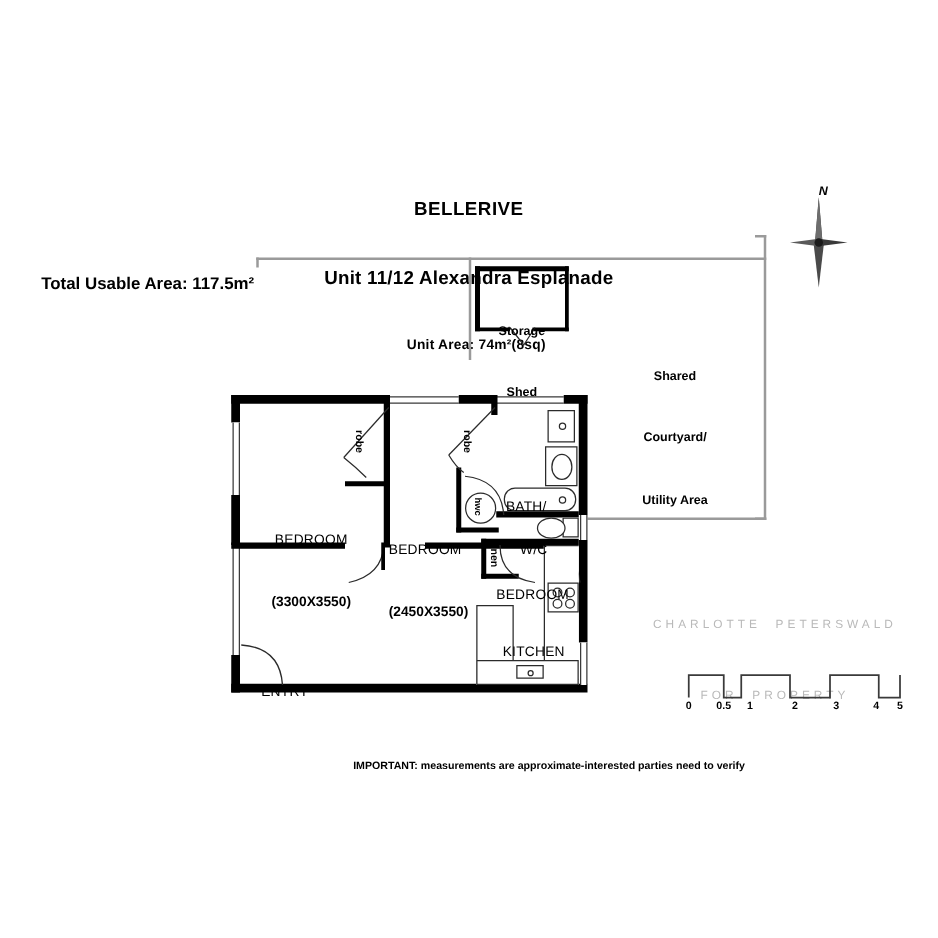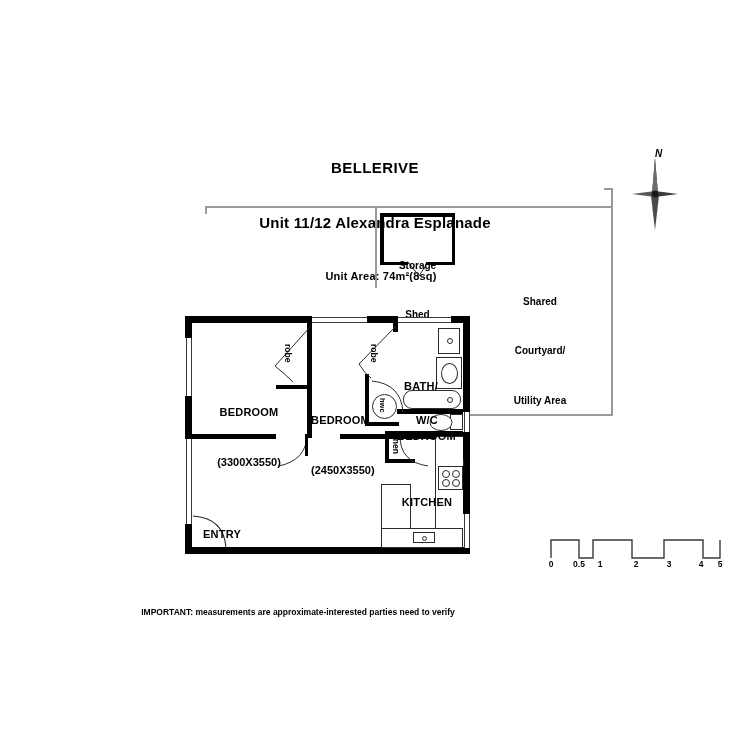--- a/index.html
+++ b/index.html
@@ -13,34 +13,34 @@
   
   #title-block{left:0;top:120;width:750px;text-align:center;}
   #title-line1{font-size:15px;font-weight:700;letter-spacing:.4px;}
   #title-line2{font-size:15px;font-weight:700;letter-spacing:.2px;}
   #title-line3{font-size:11px;font-weight:700;letter-spacing:.2px;margin-left:12px;}
 
   
   #areas{left:33px;top:178px;font-size:13.5px;font-weight:700;line-height:1.45;}
 
   
-  .roomlabel{font-size:11px;font-weight:700;text-align:center;letter-spacing:.2px;}
+  .roomlabel{font-size:11px;font-weight:400;text-align:center;letter-spacing:.2px;margin-top:20px;}
   .roomdim{font-size:11px;font-weight:700;text-align:center;}
   .smalllabel{font-size:10px;font-weight:700;text-align:center;}
 
   
   .vtext{position:absolute;font-size:8.5px;font-weight:700;
          transform-origin:0 0;transform:rotate(90deg);white-space:nowrap;}
 
   
   #brand{left:505px;top:452px;width:230px;text-align:center;color:#b9b9b9;
          font-size:9.5px;letter-spacing:3.2px;line-height:2.0;font-weight:400;}
 
   
-  #footer{left:0;top:607px;width:596px;text-align:center;font-size:8.5px;font-weight:700;}
+  #footer{left:0;top:607px;width:596px;text-align:right;font-size:8.5px;font-weight:700;}
 
   
   #scalewrap{left:548px;top:532px;width:175px;height:44px;}
   #scalelabels{position:absolute;top:27px;left:0;width:175px;height:14px;}
   #scalelabels span{position:absolute;font-size:8.5px;font-weight:700;transform:translateX(-50%);}
 
   
   .fx{position:absolute;border:1px solid #2b2b2b;background:#fff;box-sizing:border-box;}
   .fxc{position:absolute;border:1px solid #2b2b2b;border-radius:50%;background:#fff;box-sizing:border-box;}
   .win{position:absolute;background:#fff;border-top:1px solid #3a3a3a;border-bottom:1px solid #3a3a3a;box-sizing:border-box;}
@@ -51,20 +51,21 @@
 </head>
 <body>
 
 <div class="txt ctr" id="title-block" style="left:0;top:121px;width:750px;">
   <div id="title-line1">BELLERIVE</div>
   <div id="title-line2">Unit 11/12 Alexandra Esplanade</div>
   <div id="title-line3">Unit Area: 74m²(8sq)</div>
 </div>
 
 <div class="txt" id="areas">
+  <div>Total Usable Area: 117.5m²</div>
 </div>
 
 <div class="abs" style="left:628px;top:152px;width:60px;height:82px;">
   <svg width="60" height="82" viewBox="0 0 60 82">
     <polygon points="27,6 30,42 24,42" fill="#3a3a3a"></polygon>
     <polygon points="27,6 24,42 30,42" fill="#6d6d6d"></polygon>
     <polygon points="27,78 31,44 23,44" fill="#4a4a4a"></polygon>
     <polygon points="4,42 27,39 27,45" fill="#5a5a5a"></polygon>
     <polygon points="50,42 27,39 27,45" fill="#3a3a3a"></polygon>
     <circle cx="27" cy="42" r="3.4" fill="#1a1a1a"></circle>
@@ -226,30 +227,32 @@
   <div class="txt ctr" style="left:212px;top:26px;width:48px;">
     <div class="roomlabel">BATH/</div>
     <div class="roomlabel">BEDROOM</div>
   </div>
 
   <div class="txt roomlabel" style="left:222px;top:98px;width:40px;">W/C</div>
 
   <div class="txt roomlabel" style="left:214px;top:180px;width:56px;">KITCHEN</div>
 
 
-  <div class="txt roomlabel" style="left:12px;top:212px;width:50px;text-align:center;">ENTRY</div>
+  <div class="txt roomlabel" style="left:12px;top:212px;width:50px;text-align:right;">ENTRY</div>
 
   <div class="vtext" style="left:108px;top:28px;">robe</div>
   <div class="vtext" style="left:194px;top:28px;">robe</div>
   <div class="vtext" style="left:202px;top:82px;font-size:7.5px;">hwc</div>
   <div class="vtext" style="left:216px;top:118px;">linen</div>
 
 </div>
 
 <div class="txt" id="brand">
+  <div>CHARLOTTE  PETERSWALD</div>
+  <div>FOR  PROPERTY</div>
 </div>
 
 <div class="abs" id="scalewrap">
   <svg width="175" height="28" viewBox="0 0 175 28">
     <path d="M3 26 L3 8 L31 8 L31 26 L45 26 L45 8 L84 8 L84 26 L116 26 L116 8 L155 8 L155 26 L172 26 L172 8" fill="none" stroke="#3a3a3a" stroke-width="1.4" stroke-linejoin="miter"></path>
   </svg>
   <div id="scalelabels">
     <span style="left:3px;">0</span>
     <span style="left:31px;">0.5</span>
     <span style="left:52px;">1</span>

